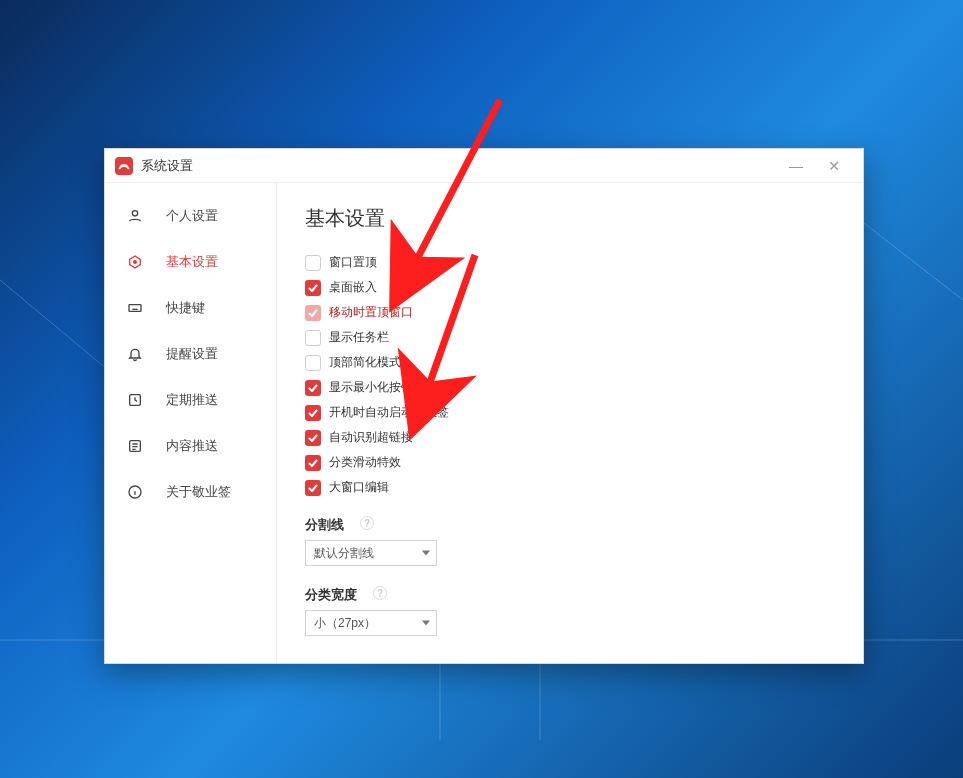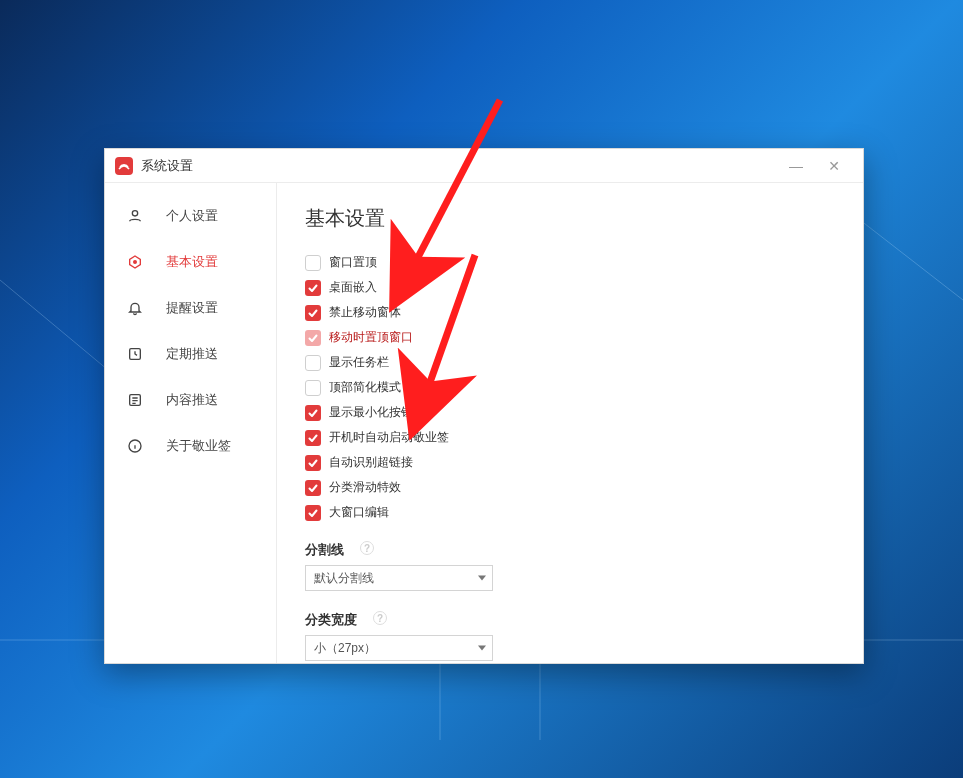--- a/index.html
+++ b/index.html
@@ -102,21 +102,21 @@
     font-weight: 600;
     display: flex; align-items: flex-start; gap: 16px;
   }
   .help-ico {
     width: 14px; height: 14px; border-radius: 50%;
     border: 1px solid #ddd; color: #ccc; font-size: 10px;
     display: inline-flex; align-items: center; justify-content: center;
   }
   .combo {
     margin-top: 6px;
-    width: 188px; height: 26px;
+    width: 132px; height: 26px;
     border: 1px solid #d4d4d4;
     background: #fff;
     display: flex; align-items: center;
     padding: 0 8px;
     font-size: 12px; color: #555;
     position: relative;
   }
   .combo .caret {
     position: absolute; right: 6px; top: 50%; transform: translateY(-50%);
     width: 0; height: 0; border-left: 4px solid transparent; border-right: 4px solid transparent;
@@ -166,20 +166,29 @@
           <svg viewBox="0 0 24 24" fill="none" stroke="currentColor" stroke-width="2">
               <polygon points="12,3 20,8 20,16 12,21 4,16 4,8"></polygon>
               <circle cx="12" cy="12" r="2" fill="currentColor"></circle>
             </svg>
         </span>
         <span>基本设置</span>
       </div>
       <div class="side-item">
         <span class="icon">
           <svg viewBox="0 0 24 24" fill="none" stroke="currentColor" stroke-width="2">
+              <rect x="3" y="7" width="18" height="10" rx="1"></rect>
+              <path d="M6 10h0 M9 10h0 M12 10h0 M15 10h0 M18 10h0 M8 14h8"></path>
+            </svg>
+        </span>
+        <span>快捷键</span>
+      </div>
+      <div class="side-item">
+        <span class="icon">
+          <svg viewBox="0 0 24 24" fill="none" stroke="currentColor" stroke-width="2">
               <path d="M6 16V11a6 6 0 1 1 12 0v5l2 2H4l2-2z"></path>
               <path d="M10 20a2 2 0 0 0 4 0"></path>
             </svg>
         </span>
         <span>提醒设置</span>
       </div>
       <div class="side-item">
         <span class="icon">
           <svg viewBox="0 0 24 24" fill="none" stroke="currentColor" stroke-width="2">
               <rect x="4" y="4" width="16" height="16" rx="2"></rect>
@@ -217,28 +226,20 @@
             <span class="checkbox unchecked"></span>
             <span>窗口置顶</span>
           </div>
           <div class="setting-row">
             <span class="checkbox checked">
               <svg viewBox="0 0 24 24" fill="none" stroke="#fff" stroke-width="4" stroke-linecap="round" stroke-linejoin="round">
                 <polyline points="5,13 10,18 19,7"></polyline>
               </svg>
             </span>
             <span>桌面嵌入</span>
-          </div>
-          <div class="setting-row">
-            <span class="checkbox checked">
-              <svg viewBox="0 0 24 24" fill="none" stroke="#fff" stroke-width="4" stroke-linecap="round" stroke-linejoin="round">
-                <polyline points="5,13 10,18 19,7"></polyline>
-              </svg>
-            </span>
-            <span>禁止移动窗体</span>
           </div>
           <div class="setting-row faded">
             <span class="checkbox checked-faded">
               <svg viewBox="0 0 24 24" fill="none" stroke="#fff" stroke-width="4" stroke-linecap="round" stroke-linejoin="round">
                 <polyline points="5,13 10,18 19,7"></polyline>
               </svg>
             </span>
             <span>移动时置顶窗口</span>
           </div>
           <div class="setting-row">

